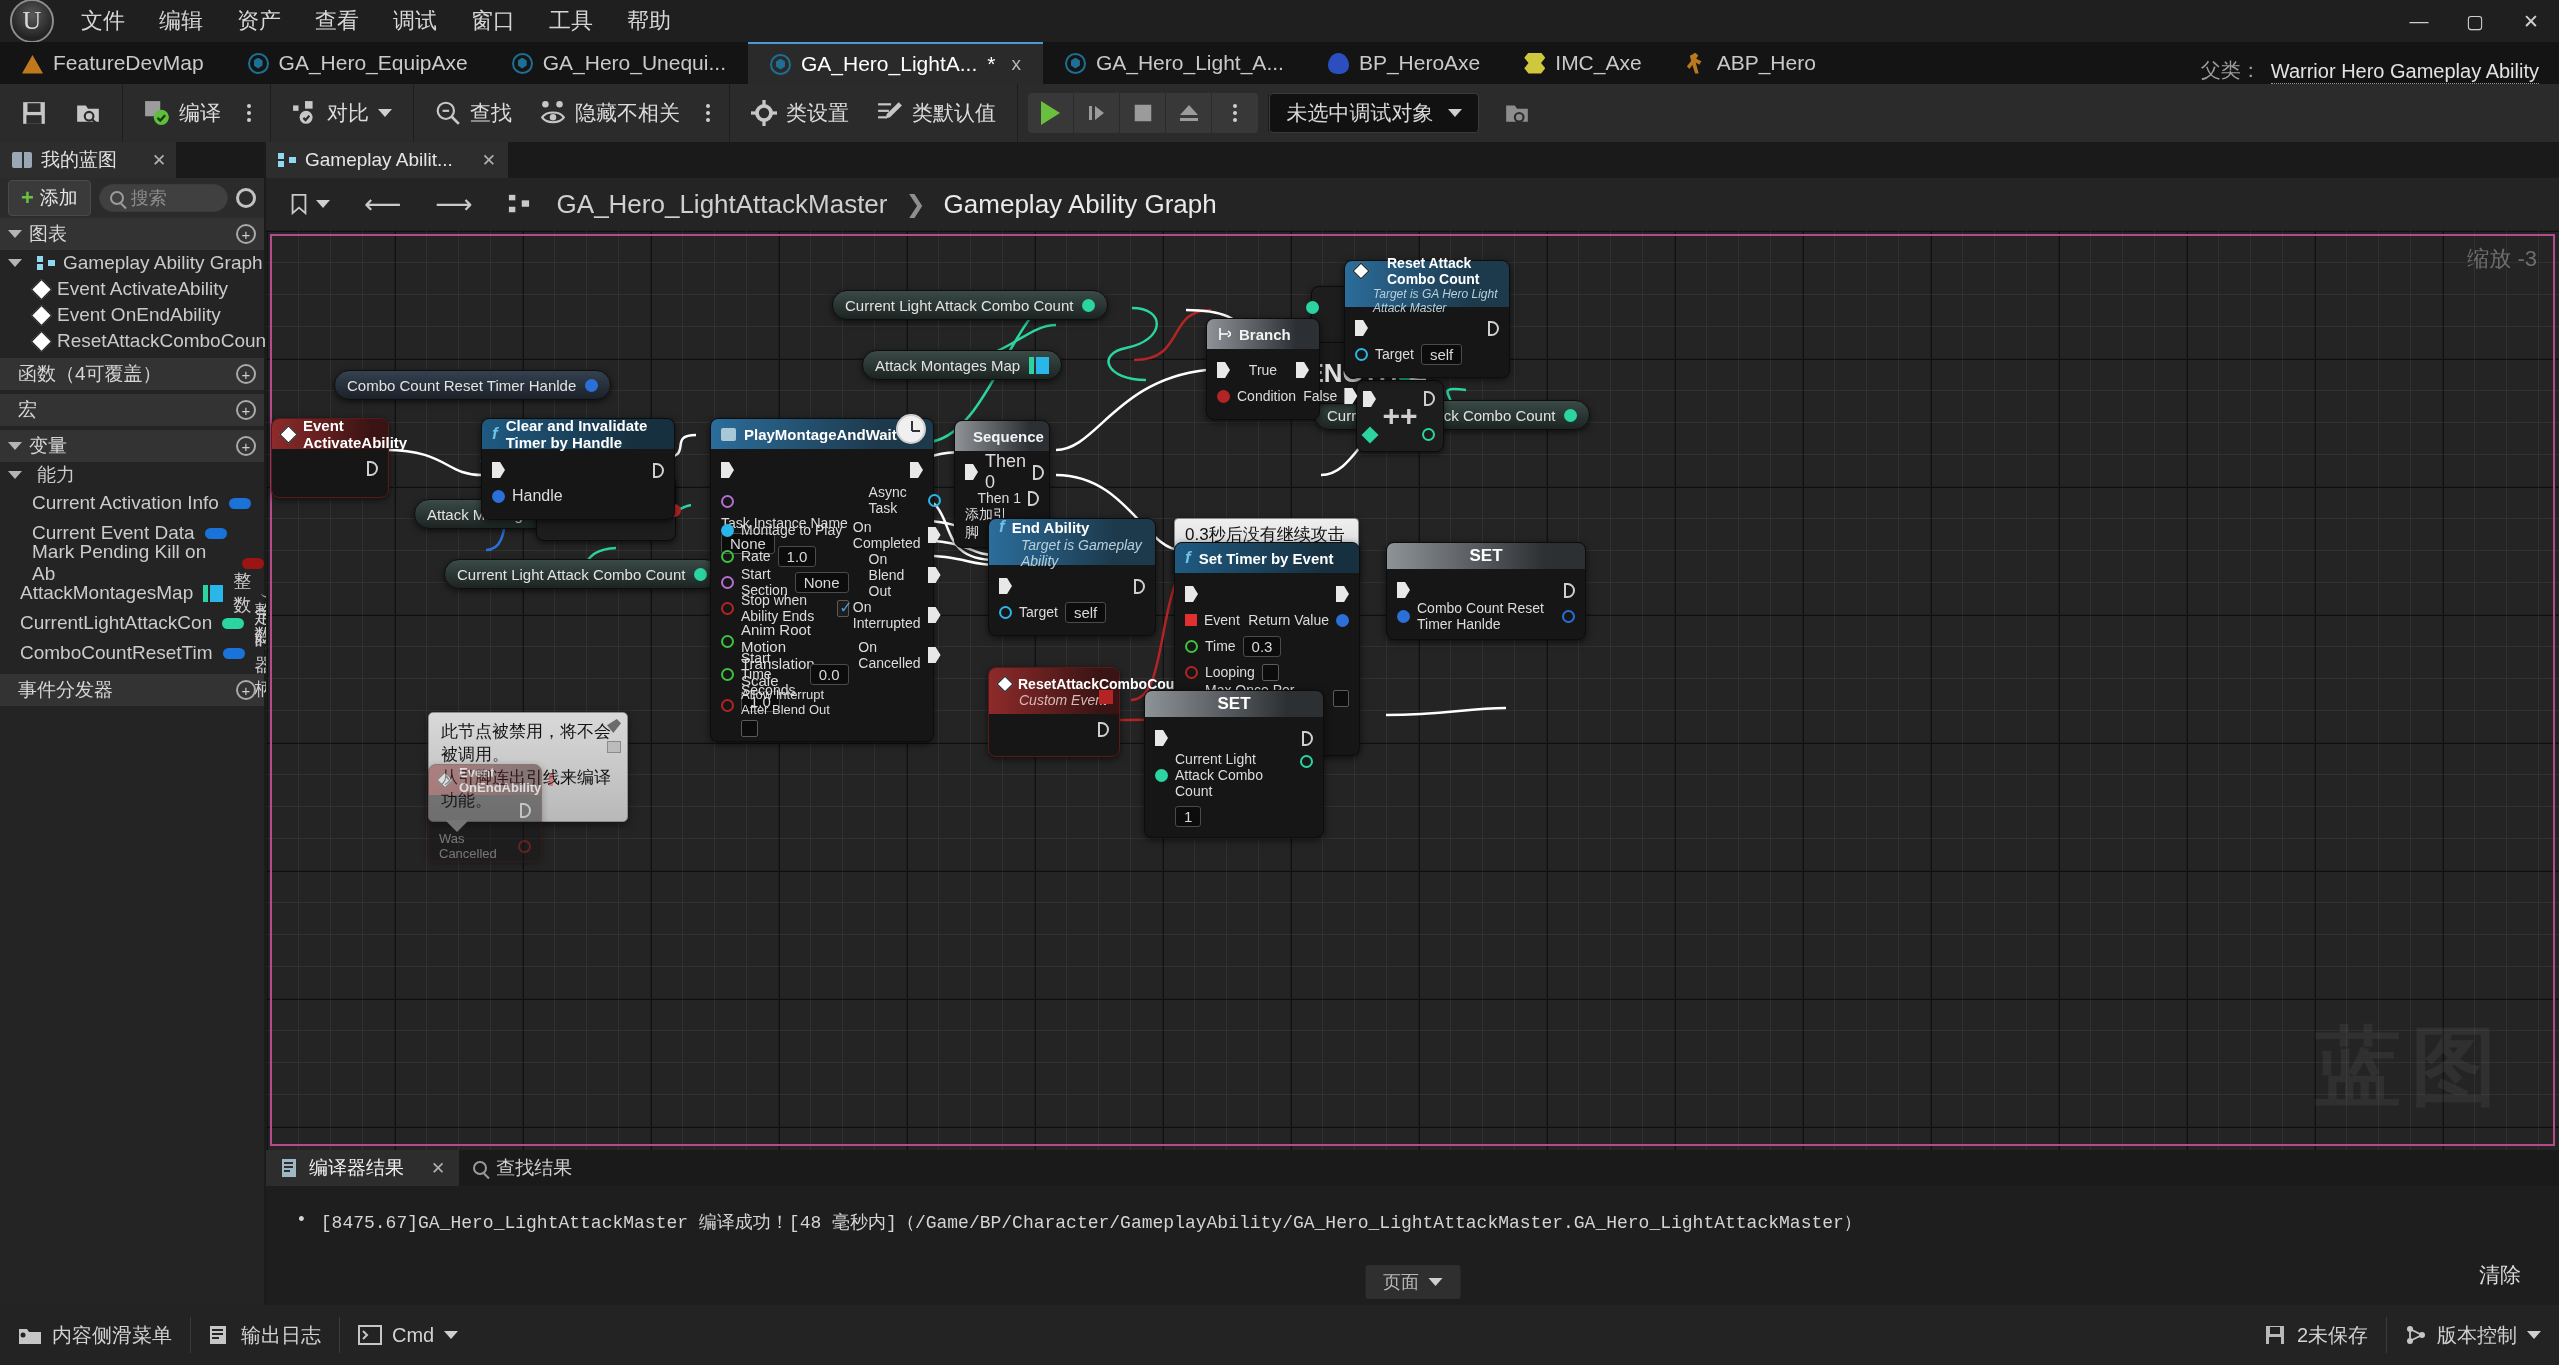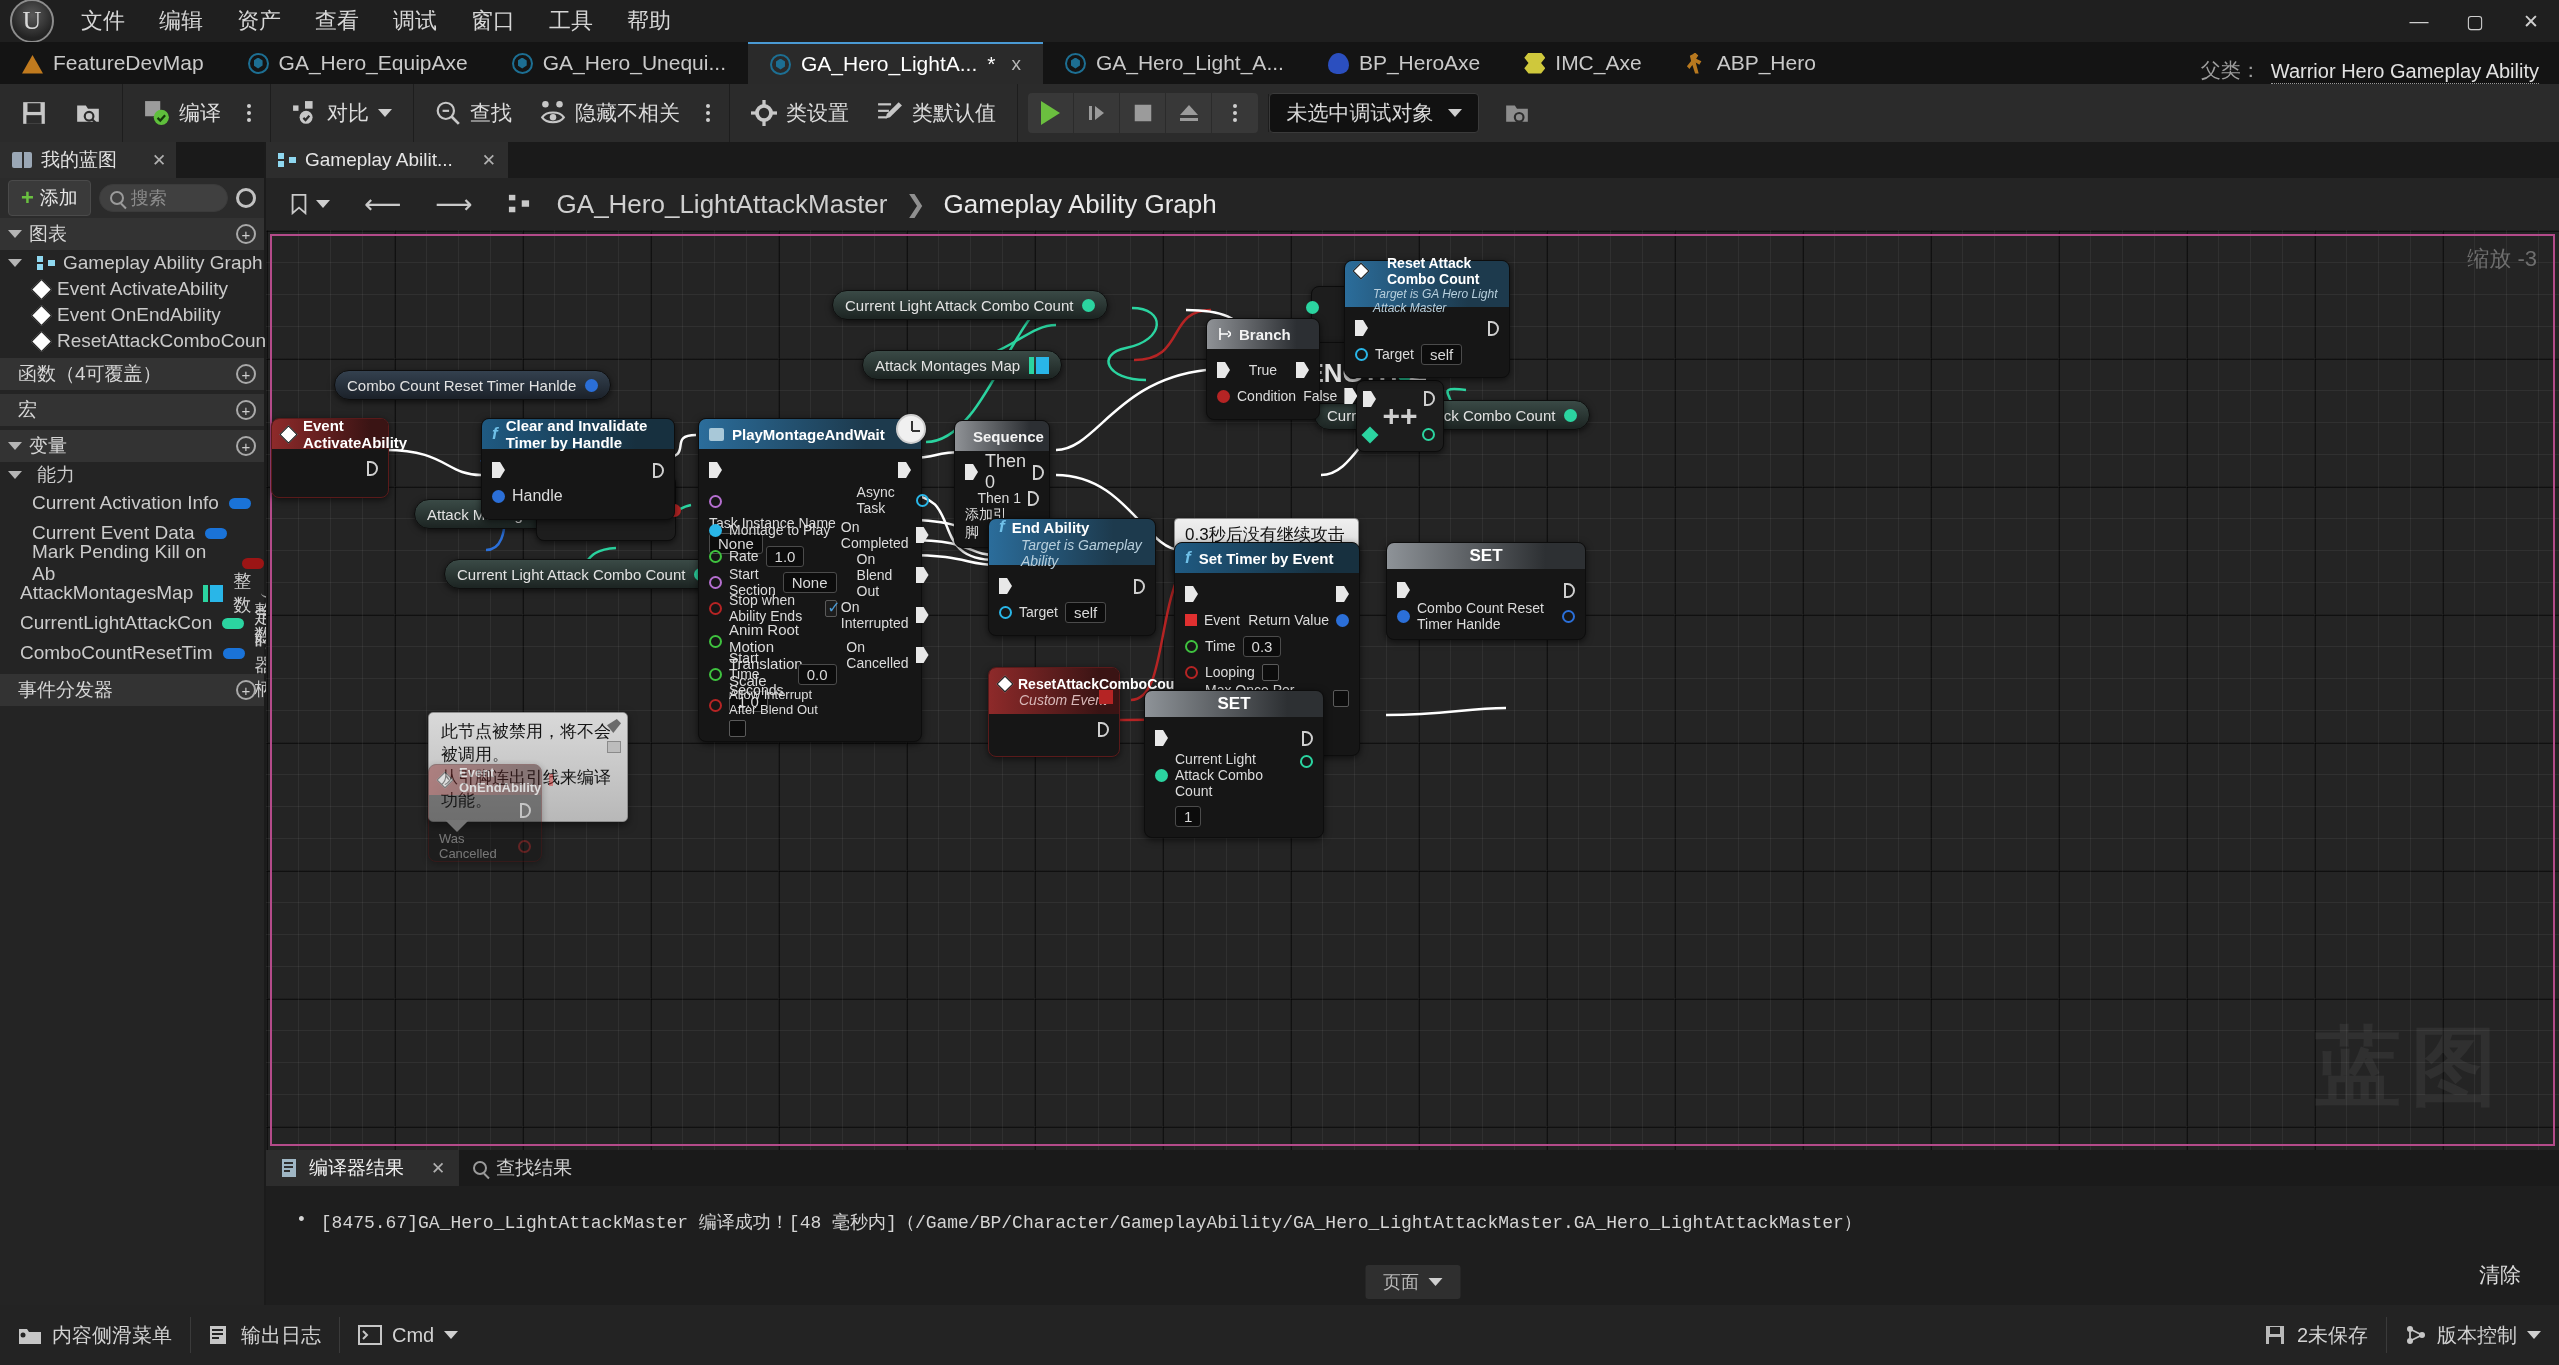--- a/index.html
+++ b/index.html
@@ -637,21 +637,21 @@
             <span class="pin-exec"></span>
             <span class="pin-exec hollow"></span>
           </div>
           <div class="prow">
             <span class="pin-d" style="background:#2b6fd8"></span>
             <span>Handle</span>
           </div>
         </div>
       </div>
 
-      <div class="node" style="left:432px;top:188px;width:224px">
+      <div class="node" style="left:444px;top:188px;width:224px">
         <div class="n-head blue">
           <span style="width:15px;height:13px;background:#a8c8d8;border-radius:2px"></span>
           <span style="font-size:15px">PlayMontageAndWait</span>
         </div>
         <div class="n-body" style="padding-bottom:14px">
           <div class="prow" style="justify-content:space-between">
             <span class="pin-exec"></span>
             <span class="pin-exec"></span>
           </div>
           <div style="display:flex">

